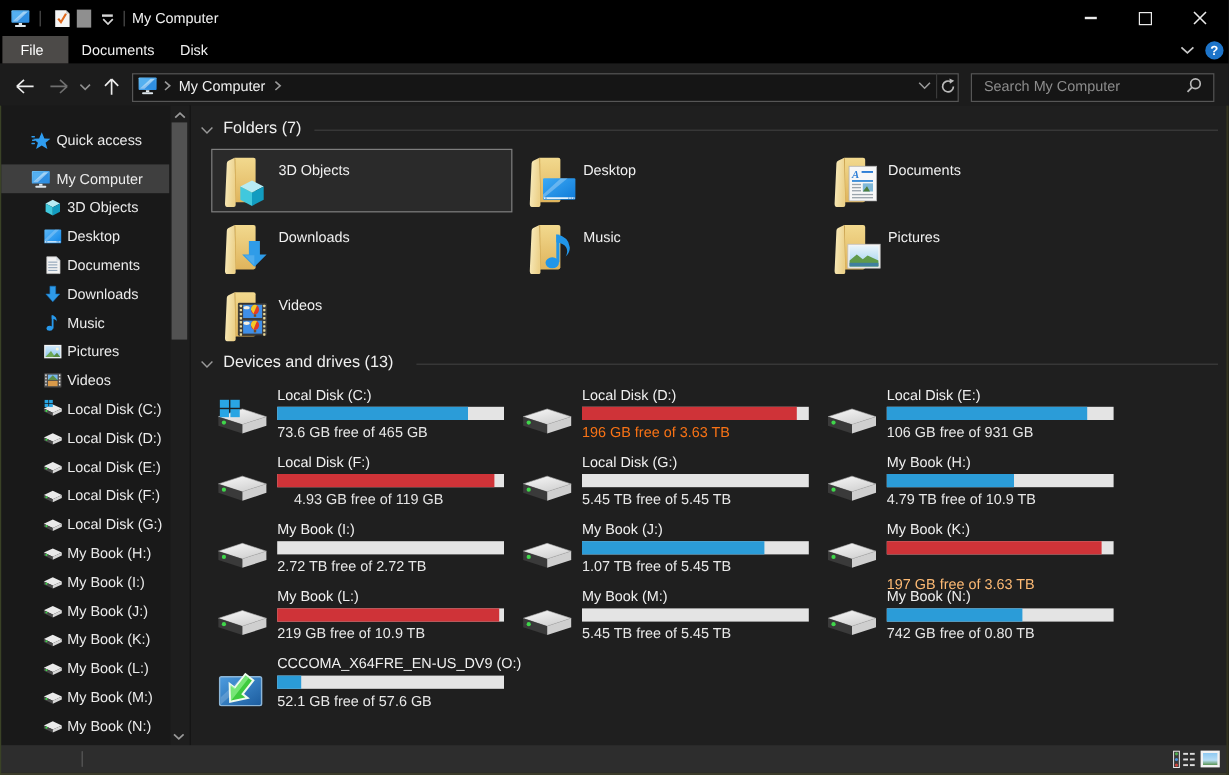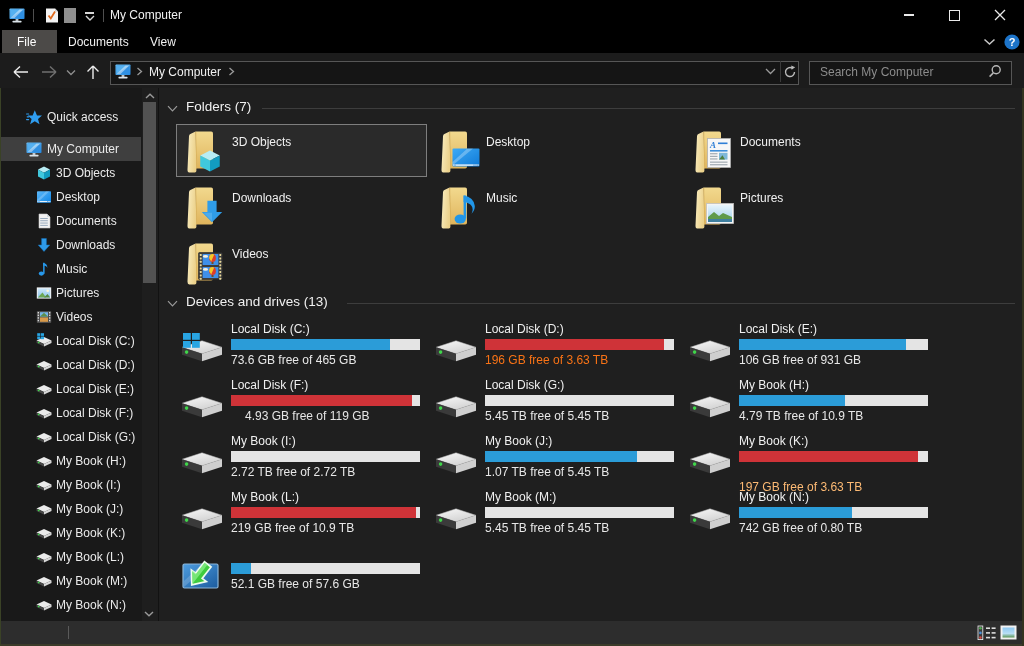--- a/index.html
+++ b/index.html
@@ -30,21 +30,21 @@
     <div class="a" style="left:103px;top:9px;width:1px;height:13px;background:#4f4f4f"></div>
     <div class="t" style="left:110px;top:8px;font-size:12px;color:#f2f2f2">My Computer</div>
     <div class="a" style="left:904px;top:14px;width:10px;height:1.5px;background:#eaeaea"></div>
     <div class="a" style="left:949px;top:10px;width:9px;height:9px;border:1.2px solid #eaeaea"></div>
     <svg style="position:absolute;left:994px;top:9px" width="12" height="12" viewBox="0 0 12 12">
       <path d="M1,1 L11,11 M11,1 L1,11" stroke="#eaeaea" stroke-width="1.3"></path>
     </svg>
     <div class="a" style="left:2px;top:30px;width:55px;height:23px;background:#4c4a48"></div>
     <div class="t" style="left:17px;top:35px;color:#fff">File</div>
     <div class="t" style="left:68px;top:35px;">Documents</div>
-    <div class="t" style="left:150px;top:35px;">View</div>
+    <div class="t" style="left:150px;top:35px;">Disk</div>
     <svg style="position:absolute;left:983px;top:38px" width="13" height="8" viewBox="0 0 13 8">
       <path d="M1.5,1.5 L6.5,6 L11.5,1.5" stroke="#c8c8c8" stroke-width="1.5" fill="none"></path>
     </svg>
     <svg style="position:absolute;left:1004px;top:34px" width="16" height="16" viewBox="0 0 16 16">
       <circle cx="8" cy="8" r="7.6" fill="#1d74c9"></circle>
       <text x="8" y="11.6" font-size="11" font-weight="bold" fill="#fff" text-anchor="middle" font-family="Liberation Sans">?</text>
     </svg>
     <div class="a" style="left:0;top:53px;width:1024px;height:35px;background:#1c1c1c"></div>
     <svg style="position:absolute;left:12px;top:65px" width="17" height="14" viewBox="0 0 17 14">
       <path d="M16,7 H2 M2,7 L8,1.5 M2,7 L8,12.5" stroke="#ececec" stroke-width="1.4" fill="none"></path>
@@ -696,20 +696,21 @@
           <stop offset="1" stop-color="#1c5c9e"></stop>
         </linearGradient>
       </defs>
       <rect x="1" y="5" width="35" height="24" rx="1.5" fill="url(#og34)" stroke="#8cb6d8" stroke-width="1.2"></rect>
       <polygon points="2,22 19,6 27,6 2,28" fill="#ffffff" opacity="0.18"></polygon>
       <g transform="rotate(38 17 15)">
         <path d="M18,28 L8.5,16.5 L13.8,16.5 L13.8,2 L22.2,2 L22.2,16.5 L27.5,16.5 Z" fill="#3ecb3e" stroke="#eefbee" stroke-width="1.7"></path>
         <path d="M18,27 L9.5,16.5 L14.5,16.5 L14.5,2.5 L18,2.5 Z" fill="#8aef8a" opacity="0.75"></path>
       </g>
     </svg>
+    <div class="t" style="left:231px;top:546px">CCCOMA_X64FRE_EN-US_DV9 (O:)</div>
     <div class="a" style="left:231px;top:563px;width:189px;height:11px;background:#e4e4e4"></div>
     <div class="a" style="left:231px;top:563px;width:20px;height:11px;background:#2b9cd8"></div>
     <div class="t" style="left:231px;top:577px;color:#e8e8e8">52.1 GB free of 57.6 GB</div>
     <div class="a" style="left:0;top:621px;width:1024px;height:23px;background:#2d2d2d"></div>
     <div class="t" style="left:16px;top:648px;color:#737373">20 items</div>
     <div class="a" style="left:68px;top:626px;width:1px;height:13px;background:#5a5a5a"></div>
     <svg style="position:absolute;left:977px;top:625px" width="19" height="16" viewBox="0 0 19 16">
       <rect x="0.6" y="0.6" width="5.6" height="14.4" fill="#f0f0f0"></rect>
       <rect x="1.4" y="1.4" width="4" height="12.8" fill="#3a3a3a"></rect>
       <circle cx="3.4" cy="3.2" r="1.3" fill="#4fae50"></circle>

